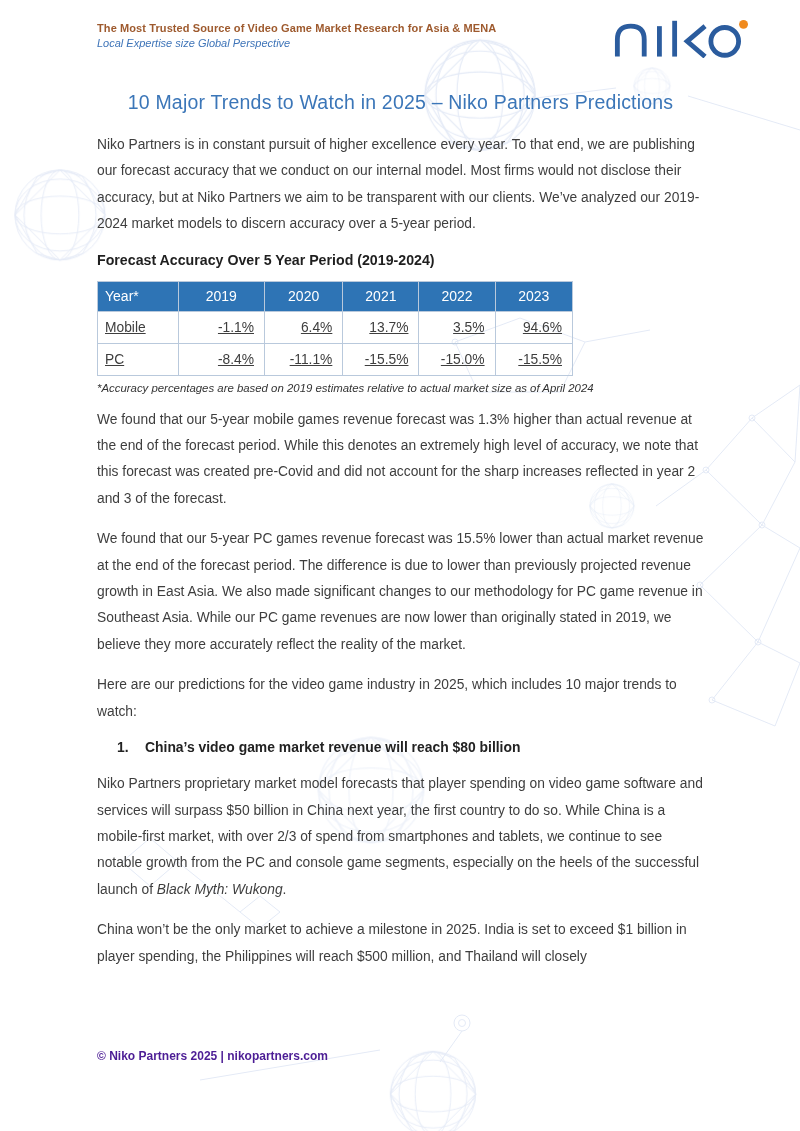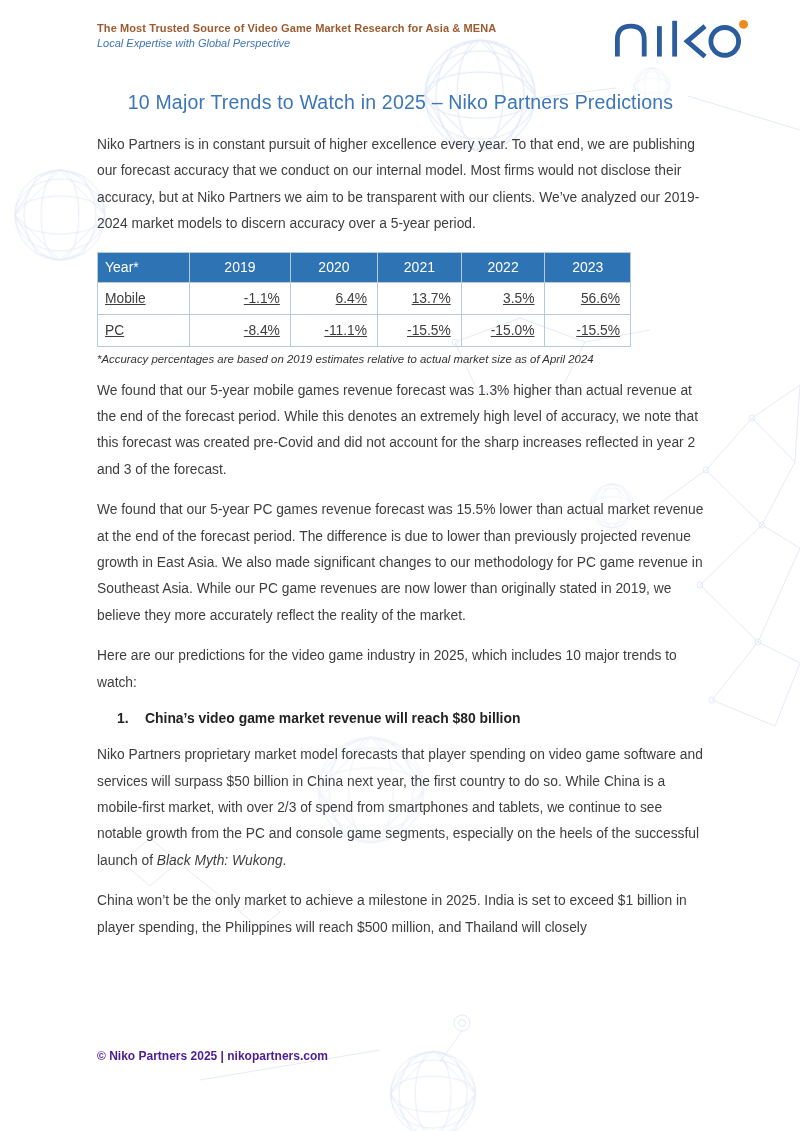--- a/index.html
+++ b/index.html
@@ -15,21 +15,21 @@
   .tagline1{font-size:11px;font-weight:600;color:#9e5a2e;letter-spacing:.1px;}
   .tagline2{font-size:11px;font-style:italic;color:#3e74b8;margin-top:3px;}
   .logo{position:absolute;right:52px;top:14px;width:136px;height:44px;}
 
   
   main{position:absolute;left:97px;top:91px;width:607px;}
   h1{font-size:19.5px;font-weight:400;color:#3b76b8;text-align:center;margin:0 0 18px 0;letter-spacing:.2px;}
   p{font-size:13.8px;line-height:26.4px;color:#3e3e3e;margin:0 0 14px 0;}
   h2{font-size:14.2px;font-weight:700;color:#1f1f1f;margin:7px 0 13px 0;}
 
-  table{border-collapse:collapse;width:534px;margin:0 0 6px 0;}
+  table{border-collapse:collapse;width:476px;margin:0 0 6px 0;}
   th{background:#2e74b5;color:#ffffff;font-weight:400;font-size:14px;height:27px;
      border:1px solid #b9c9dc;text-align:center;}
   th.col-label{text-align:left;padding-left:7px;width:88px;}
   th.c1{width:104px}th.c2{width:88px}th.c3{width:84px}th.c4{width:84px}th.c5{width:86px}
   td{font-size:13.8px;height:29px;border:1px solid #b9c9dc;color:#3e3e3e;background:transparent;text-decoration:underline;}
   td.row-label{padding-left:7px;}
   td.num{text-align:right;padding-right:10px;}
 
   .footnote{font-style:italic;font-size:11.4px;color:#333333;margin:3px 0 13px 0;}
 
@@ -76,61 +76,62 @@
       <circle cx="455" cy="342" r="3"></circle>
       <path d="M150 838 L178 862 L150 886 L122 862 Z M260 896 L280 912 L260 928 L240 912 Z M178 862 L240 912"></path>
       <circle cx="462" cy="1023" r="8"></circle>
         <circle cx="462" cy="1023" r="3.5"></circle>
       <path d="M462 1031 L440 1062 M200 1080 L380 1050"></path>
     </g>
   </svg>
 
   <div class="letterhead">
     <div class="tagline1">The Most Trusted Source of Video Game Market Research for Asia &amp; MENA</div>
-    <div class="tagline2">Local Expertise with Global Perspective</div>
+    <div class="tagline2">Local Expertise size Global Perspective</div>
   </div>
 
   <div class="logo">
     <svg viewBox="0 0 152 48" width="136" height="44" xmlns="http://www.w3.org/2000/svg">
       <g fill="none" stroke="#2b5c9e" stroke-width="5.4">
         <path d="M6 47 V28 Q6 13 21 13 Q36 13 36 28 V47"></path>
         <path d="M53 13 V47"></path>
         <path d="M70 7 V47"></path>
         <path d="M104 13 L84 30 L104 47"></path>
         <circle cx="126" cy="30" r="15.5"></circle>
       </g>
       <circle cx="147" cy="11" r="5" fill="#f08a1d"></circle>
     </svg>
   </div>
 
   <main>
     <h1>10 Major Trends to Watch in 2025 – Niko Partners Predictions</h1>
 
     <p>Niko Partners is in constant pursuit of higher excellence every year. To that end, we are publishing our forecast accuracy that we conduct on our internal model. Most firms would not disclose their accuracy, but at Niko Partners we aim to be transparent with our clients. We’ve analyzed our 2019-2024 market models to discern accuracy over a 5-year period.</p>
 
+    <h2>Forecast Accuracy Over 5 Year Period (2019-2024)</h2>
 
     <table>
       <thead>
         <tr>
           <th class="col-label">Year*</th>
           <th class="c1">2019</th>
           <th class="c2">2020</th>
           <th class="c3">2021</th>
           <th class="c4">2022</th>
           <th class="c5">2023</th>
         </tr>
       </thead>
       <tbody>
         <tr>
           <td class="row-label">Mobile</td>
           <td class="num">-1.1%</td>
           <td class="num">6.4%</td>
           <td class="num">13.7%</td>
           <td class="num">3.5%</td>
-          <td class="num">56.6%</td>
+          <td class="num">94.6%</td>
         </tr>
         <tr>
           <td class="row-label">PC</td>
           <td class="num">-8.4%</td>
           <td class="num">-11.1%</td>
           <td class="num">-15.5%</td>
           <td class="num">-15.0%</td>
           <td class="num">-15.5%</td>
         </tr>
       </tbody>

